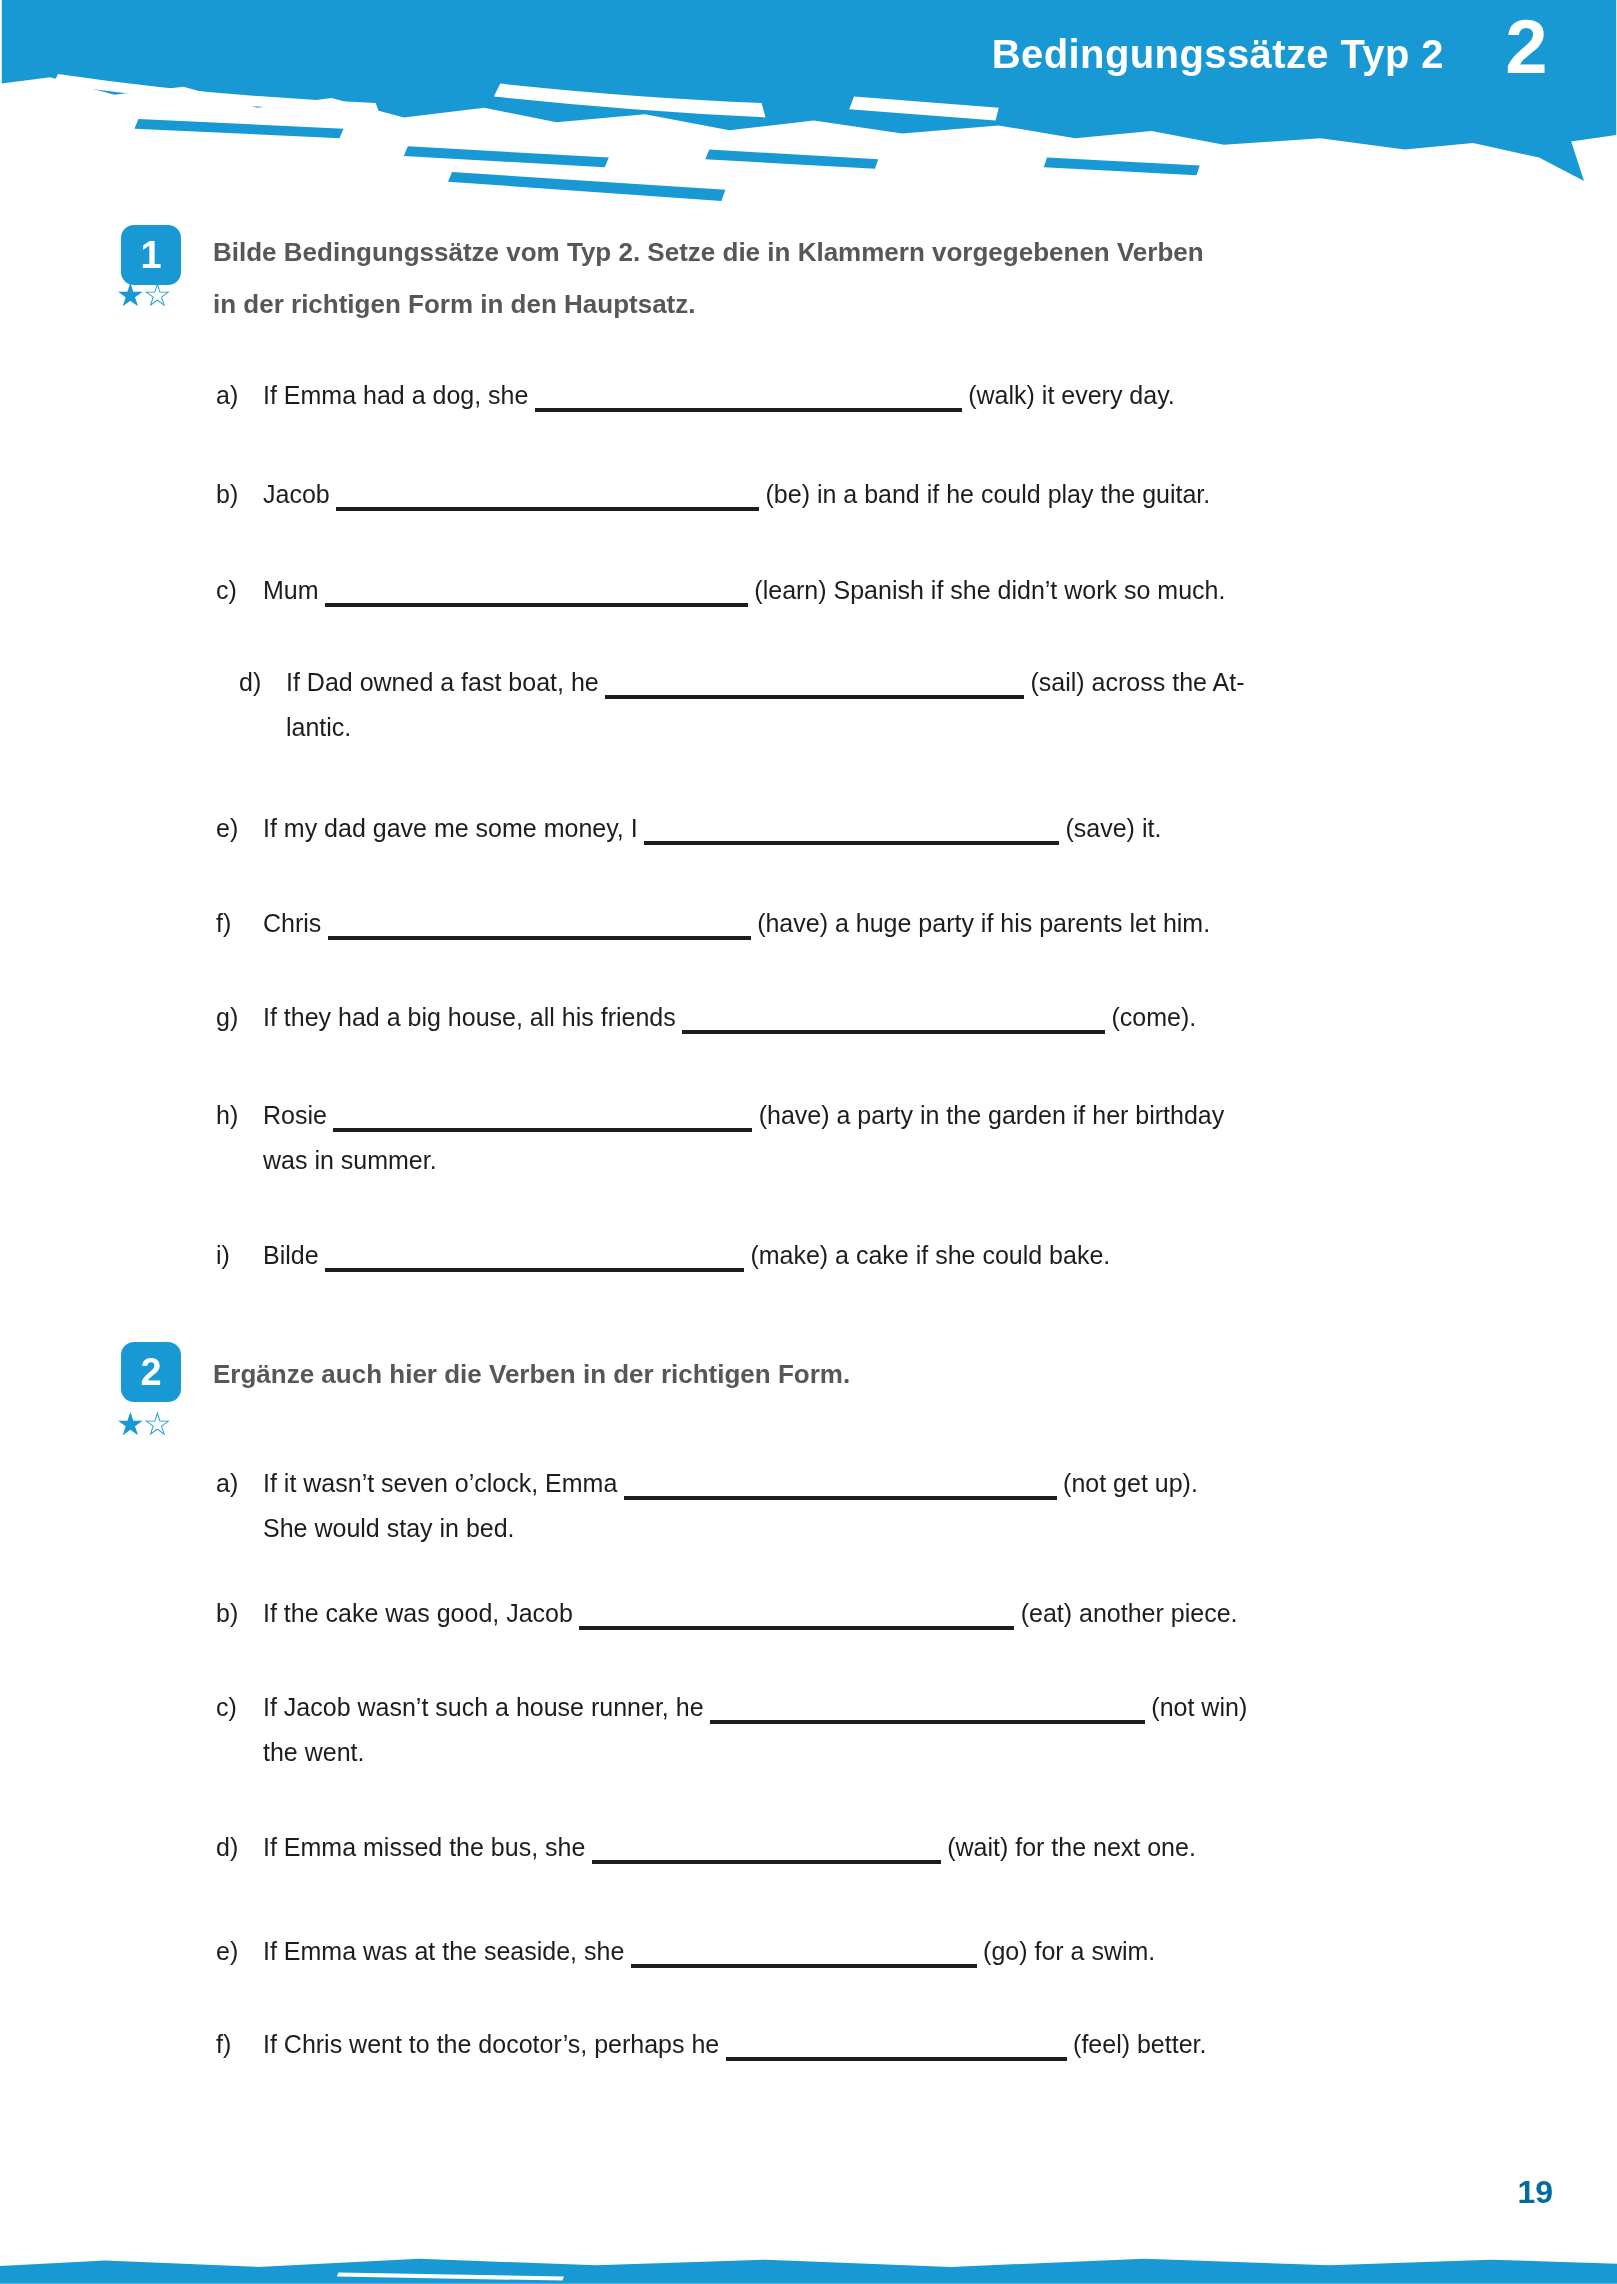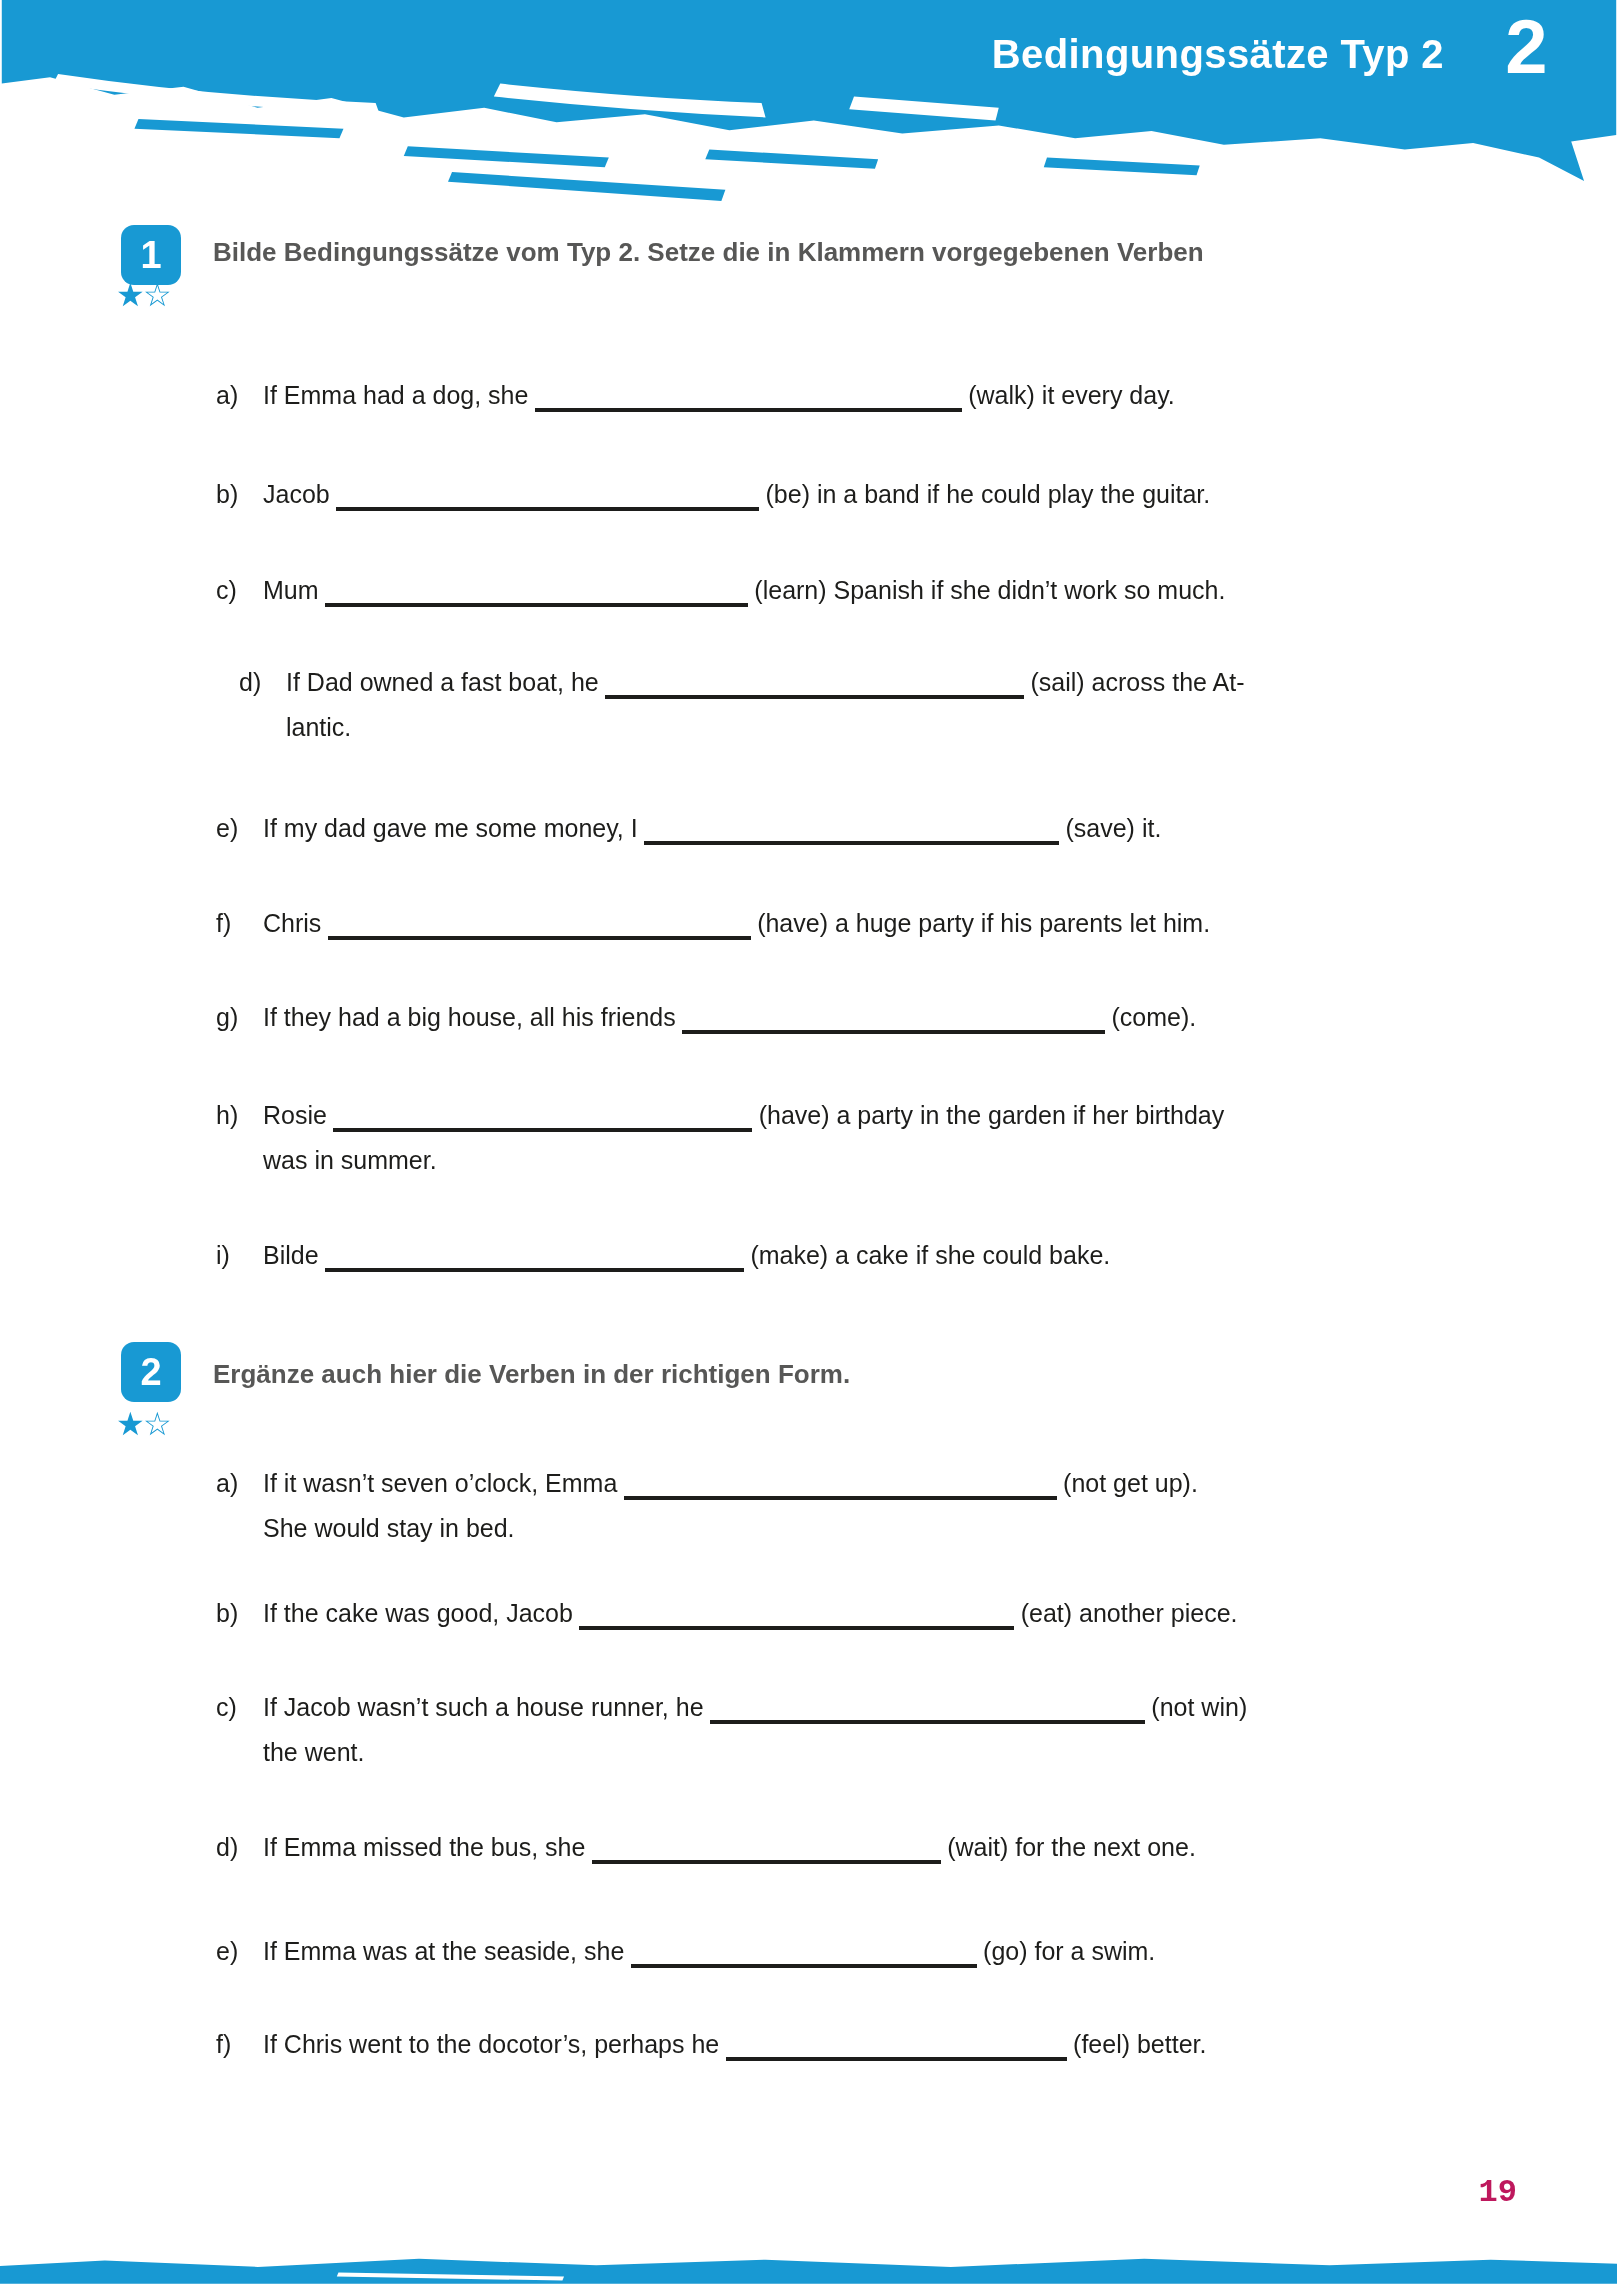--- a/index.html
+++ b/index.html
@@ -19,22 +19,22 @@
   .stars{position:absolute;left:116px;font-size:32px;letter-spacing:-1.6px;
          color:var(--accent,#1899d3);white-space:nowrap;line-height:39px;}
   .instruction{position:absolute;left:213px;width:1257px;font-size:26px;font-weight:bold;
                color:#575756;line-height:52px;}
   .item{position:absolute;left:216px;font-size:25px;color:#1d1d1b;line-height:32px;
         white-space:nowrap;}
   .item .lbl{display:inline-block;width:47px;}
   .blank{display:inline-block;border-bottom:4px solid #1d1d1b;position:relative;top:8px;
          margin:0 6.4px;height:24px;}
   .line2{position:absolute;left:47px;top:48px;}
-  .page-num{position:absolute;top:2174px;left:1380px;width:137px;text-align:right;
-            font-size:32px;font-weight:bold;color:#be185d;font-family:Liberation Mono, monospace;}
+  .page-num{position:absolute;top:2174px;left:1416px;width:137px;text-align:right;
+            font-size:32px;font-weight:bold;color:#0369a1;}
 </style>
 </head>
 <body>
 
 <div class="page">
 
   <svg class="header-svg" width="1618" height="201" viewBox="0 0 2008 250">
     <path class="accent-fill" d="M0 0 H2008 V168 L1952 176 L1968 225 L1912 196 L1830 178 L1745 186
       L1640 172 L1520 180 L1430 163 L1335 172 L1240 156 L1120 166 L1010 150 L905 162 L800 142
       L690 152 L600 134 L500 146 L410 122 L318 134 L226 108 L140 118 L60 96 L0 104 Z"></path>
@@ -49,20 +49,21 @@
   </svg>
 
   <div class="header-title">Bedingungssätze Typ 2</div>
   <div class="chapter-num">2</div>
 
   <div id="content">
       <div class="badge" style="top: 225px;">1</div>
       <div class="stars" style="top: 276px;"><span>★</span><span>☆</span></div>
       <div class="instruction" style="top: 226px;">
         <div>Bilde Bedingungssätze vom Typ 2. Setze die in Klammern vorgegebenen Verben</div>
+        <div>in der richtigen Form in den Hauptsatz.</div>
       </div>
       <div class="item" style="top: 376px;"><span class="lbl">a)</span><span>If Emma had a dog, she</span><span class="blank" style="width: 427px;"></span><span>(walk) it every day.</span></div>
       <div class="item" style="top: 475px;"><span class="lbl">b)</span><span>Jacob</span><span class="blank" style="width: 423px;"></span><span>(be) in a band if he could play the guitar.</span></div>
       <div class="item" style="top: 571px;"><span class="lbl">c)</span><span>Mum</span><span class="blank" style="width: 423px;"></span><span>(learn) Spanish if she didn’t work so much.</span></div>
       <div class="item" style="top: 663px; margin-left: 23px;"><span class="lbl">d)</span><span>If Dad owned a fast boat, he</span><span class="blank" style="width: 419px;"></span><span>(sail) across the At-</span><div class="line2">lantic.</div></div>
       <div class="item" style="top: 809px;"><span class="lbl">e)</span><span>If my dad gave me some money, I</span><span class="blank" style="width: 415px;"></span><span>(save) it.</span></div>
       <div class="item" style="top: 904px;"><span class="lbl">f)</span><span>Chris</span><span class="blank" style="width: 423px;"></span><span>(have) a huge party if his parents let him.</span></div>
       <div class="item" style="top: 998px;"><span class="lbl">g)</span><span>If they had a big house, all his friends</span><span class="blank" style="width: 423px;"></span><span>(come).</span></div>
       <div class="item" style="top: 1096px;"><span class="lbl">h)</span><span>Rosie</span><span class="blank" style="width: 419px;"></span><span>(have) a party in the garden if her birthday</span><div class="line2">was in summer.</div></div>
       <div class="item" style="top: 1236px;"><span class="lbl">i)</span><span>Bilde</span><span class="blank" style="width: 419px;"></span><span>(make) a cake if she could bake.</span></div>

